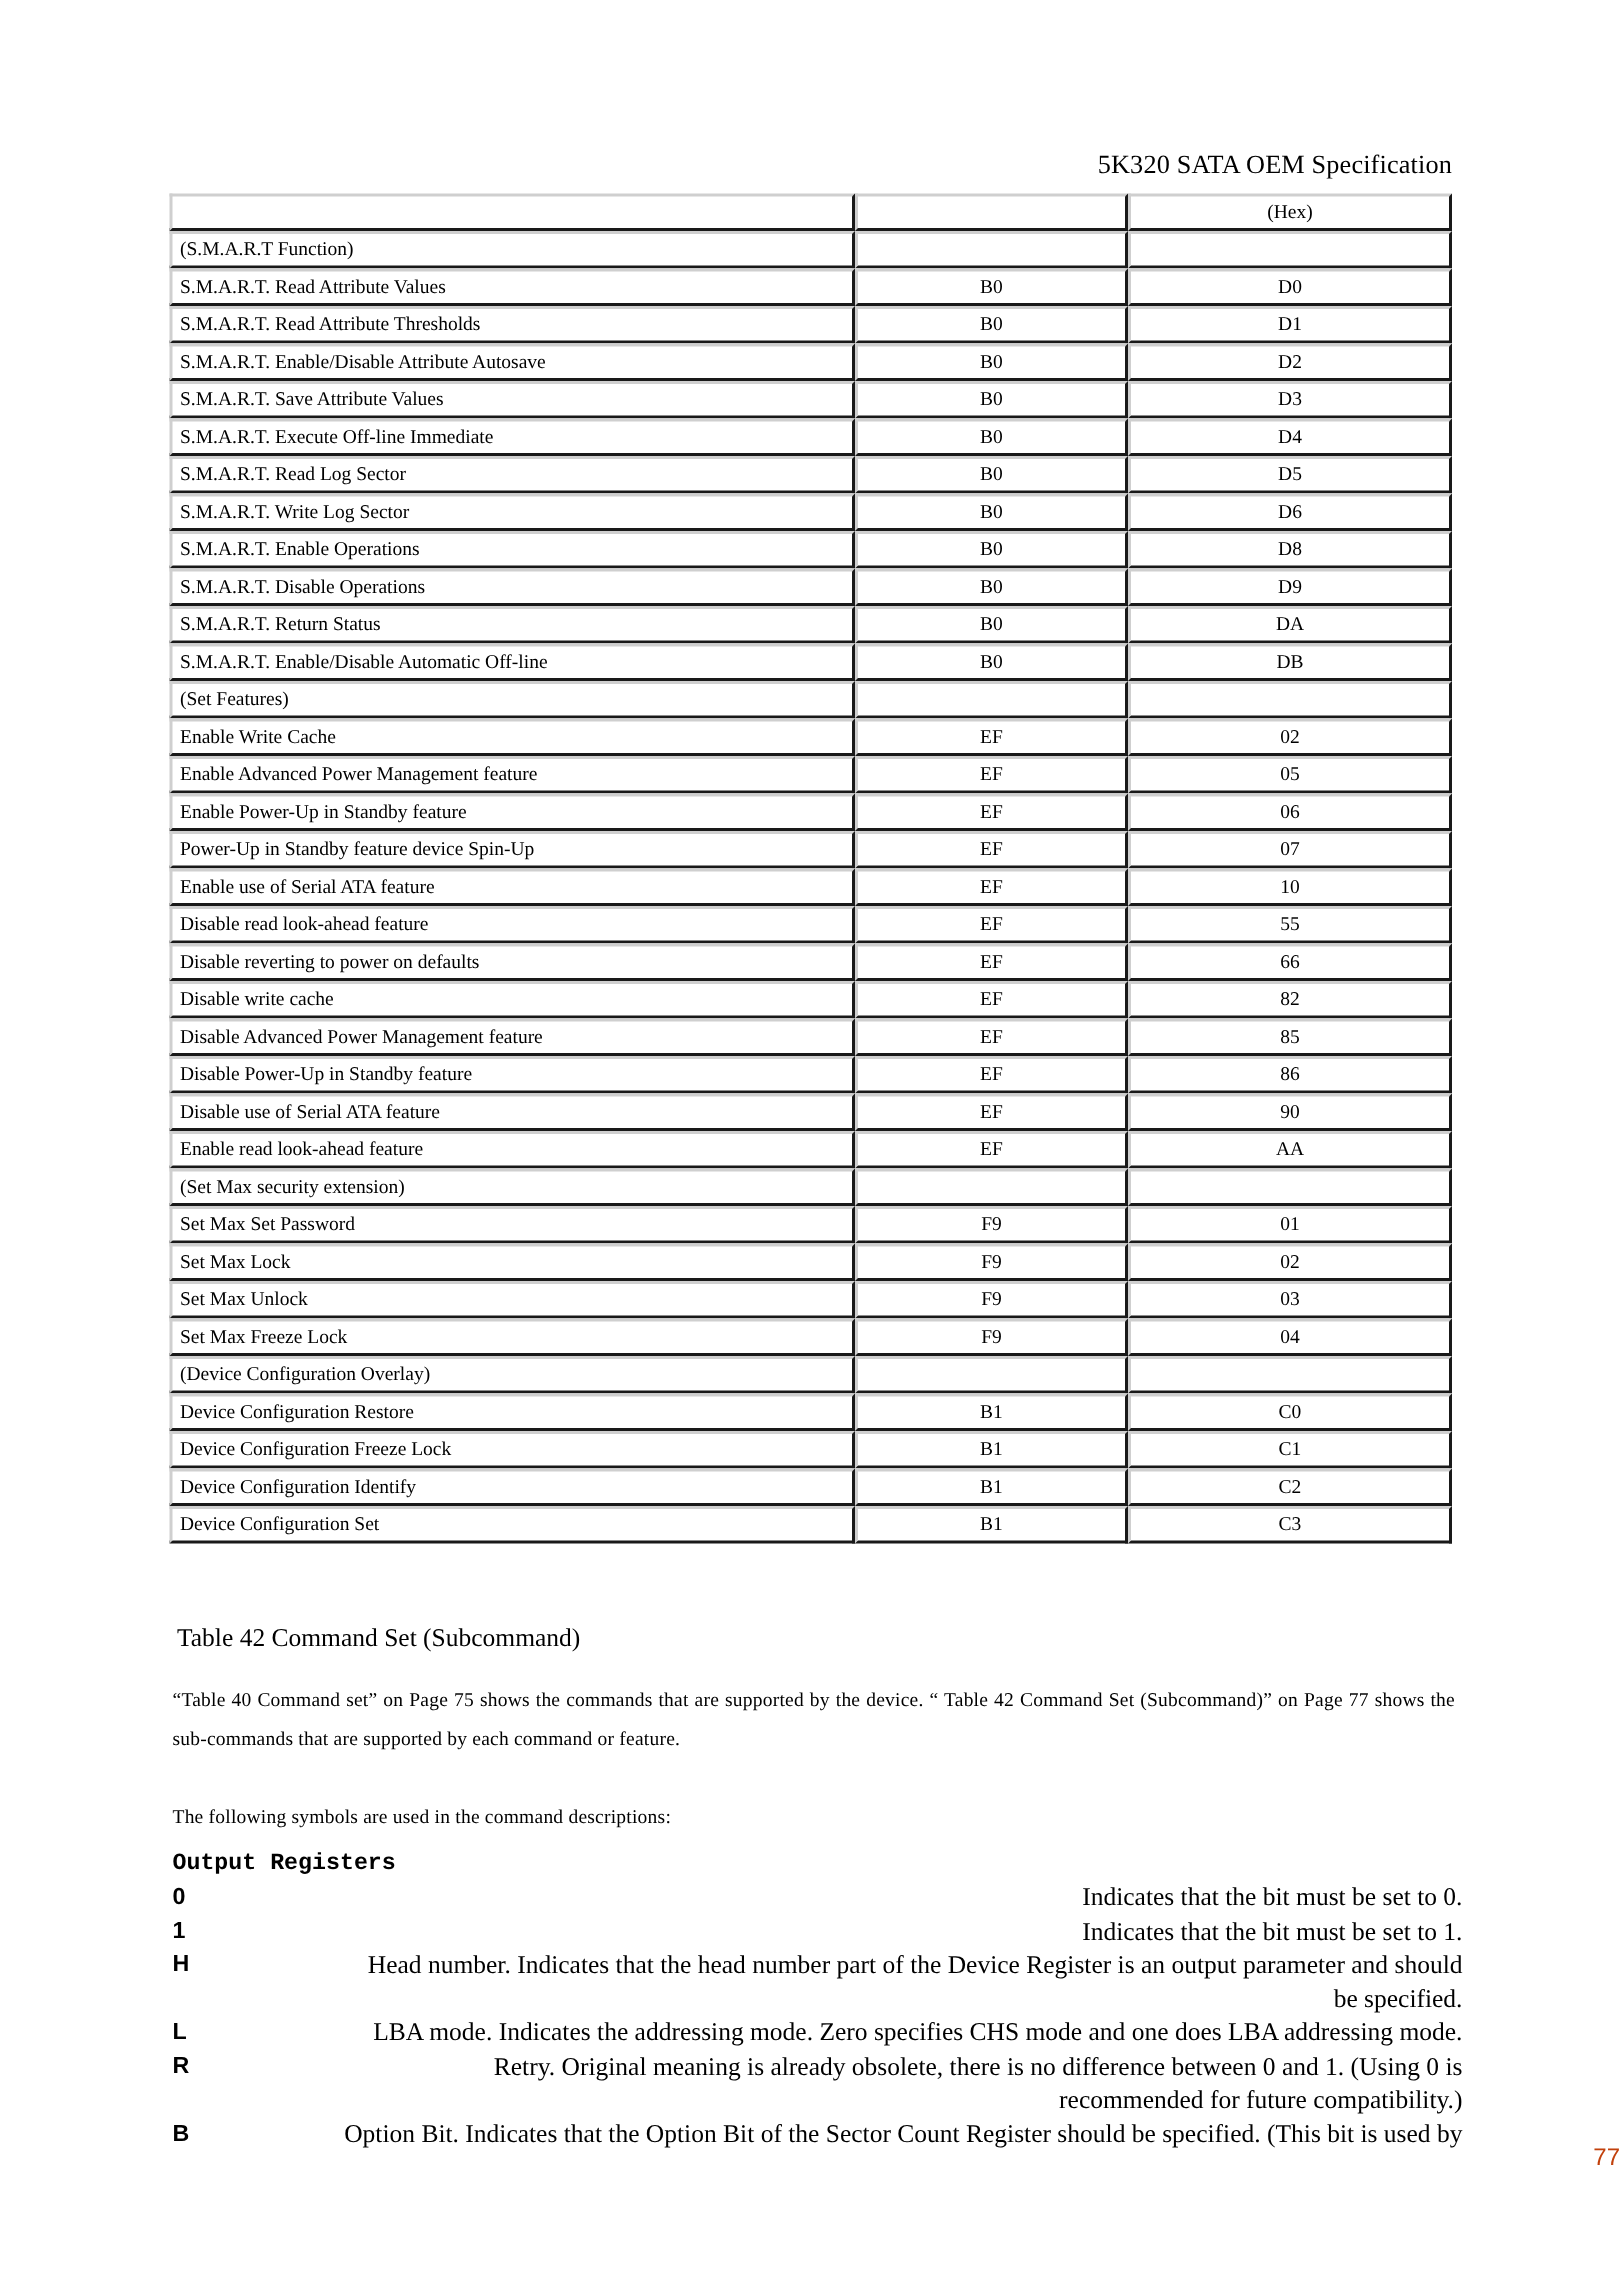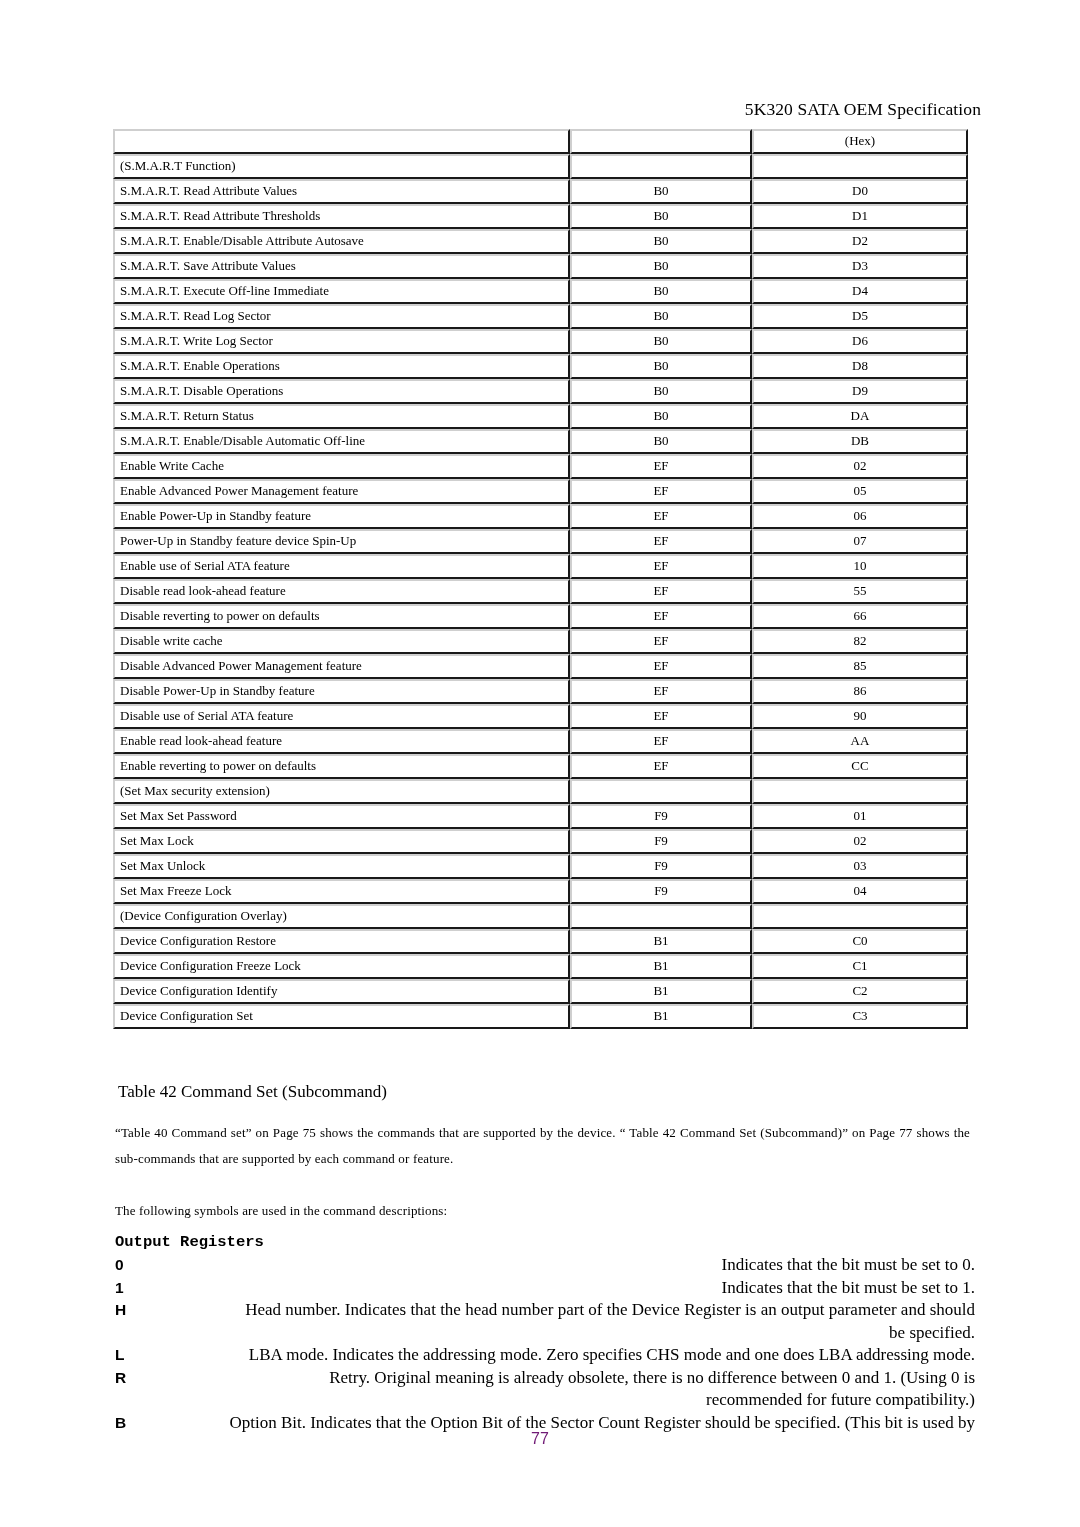--- a/index.html
+++ b/index.html
@@ -19,21 +19,21 @@
   .page {
     position: absolute;
     left: 0; top: 0;
     width: 1080px;
     height: 1527px;
   }
 
   
   .running-header {
     position: absolute;
-    left: 126px;
+    left: 113px;
     top: 98px;
     width: 855px;
     text-align: right;
     font-size: 17.5px;
     line-height: 22px;
     letter-spacing: 0.1px;
   }
 
   
   .cmd-table {
@@ -132,24 +132,24 @@
     display: block;
     padding-left: 0;
   }
 
   
   .page-number {
     position: absolute;
     left: 0;
     top: 1430px;
     width: 1080px;
-    text-align: center;
+    text-align: right;
     font-family: "Liberation Sans", "DejaVu Sans", sans-serif;
     font-size: 16px;
-    color: #701a75;
+    color: #c2410c;
   }
 </style>
 </head>
 <body>
 
 <div class="page">
 
   <div class="running-header">5K320 SATA OEM Specification</div>
 
   <table class="cmd-table">
@@ -218,20 +218,25 @@
           <td>S.M.A.R.T. Return Status</td>
           <td class="ctr">B0</td>
           <td class="ctr">DA</td>
         </tr>
         <tr>
           <td>S.M.A.R.T. Enable/Disable Automatic Off-line</td>
           <td class="ctr">B0</td>
           <td class="ctr">DB</td>
         </tr>
         <tr>
+          <td>(Set Features)</td>
+          <td class="ctr"></td>
+          <td class="ctr"></td>
+        </tr>
+        <tr>
           <td>Enable Write Cache</td>
           <td class="ctr">EF</td>
           <td class="ctr">02</td>
         </tr>
         <tr>
           <td>Enable Advanced Power Management feature</td>
           <td class="ctr">EF</td>
           <td class="ctr">05</td>
         </tr>
         <tr>
@@ -276,25 +281,20 @@
         </tr>
         <tr>
           <td>Disable use of Serial ATA feature</td>
           <td class="ctr">EF</td>
           <td class="ctr">90</td>
         </tr>
         <tr>
           <td>Enable read look-ahead feature</td>
           <td class="ctr">EF</td>
           <td class="ctr">AA</td>
-        </tr>
-        <tr>
-          <td>Enable reverting to power on defaults</td>
-          <td class="ctr">EF</td>
-          <td class="ctr">CC</td>
         </tr>
         <tr>
           <td>(Set Max security extension)</td>
           <td class="ctr"></td>
           <td class="ctr"></td>
         </tr>
         <tr>
           <td>Set Max Set Password</td>
           <td class="ctr">F9</td>
           <td class="ctr">01</td>

